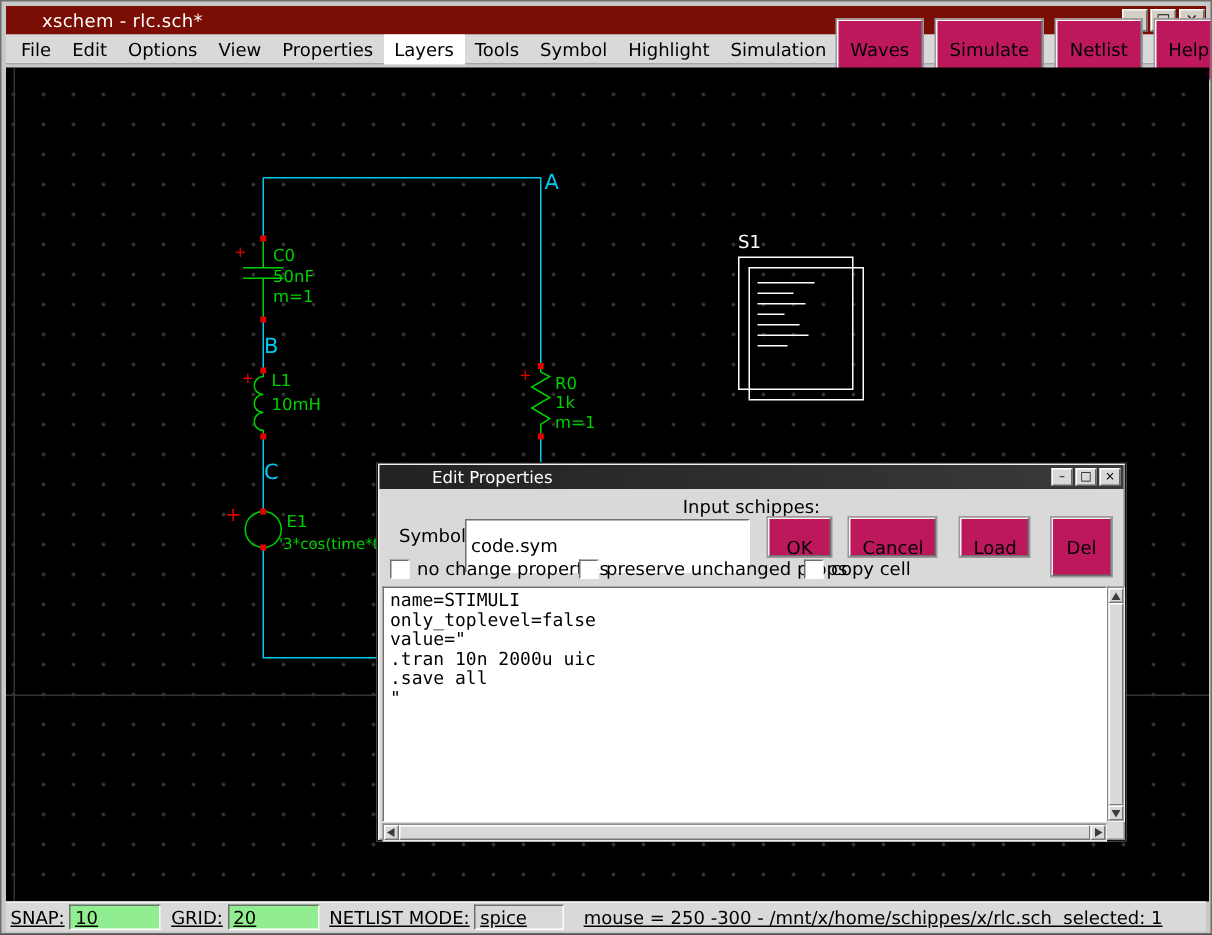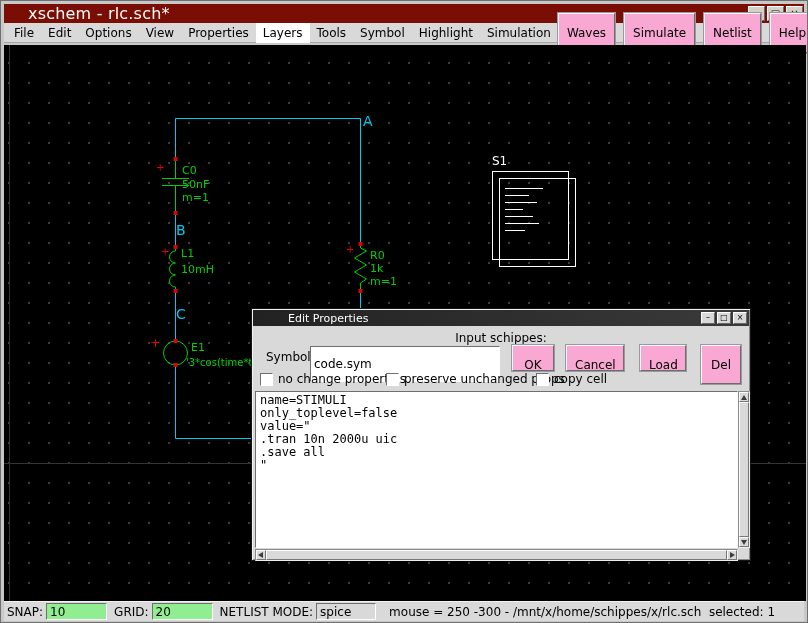--- a/index.html
+++ b/index.html
@@ -1,30 +1,30 @@
 <!DOCTYPE html>
 <html><head>
 <meta charset="utf-8">
 <style>
   html,body{margin:0;padding:0;}
   body{width:808px;height:623px;font-family:"DejaVu Sans","Liberation Sans",sans-serif;font-size:12px;color:#000;background:#444;}
   .window{position:relative;width:808px;height:623px;background:#c8c8c8;border:1px solid #6f6f6f;box-sizing:border-box;overflow:hidden;}
 
   
   .titlebar{position:absolute;left:3px;top:3px;right:3px;height:19px;background:#7b0e04;color:#fff;display:flex;align-items:center;padding-left:24px;box-sizing:border-box;}
-  .titlebar .title{font-size:16px;letter-spacing:.2px;}
+  .titlebar .title{font-size:12px;letter-spacing:.2px;}
   .win-controls{margin-left:auto;display:flex;gap:2px;padding-right:1px;}
   .win-btn{width:17px;height:15px;background:#d4d0c8;border:1px solid;border-color:#ffffff #6b6b6b #6b6b6b #ffffff;font-size:10px;line-height:13px;text-align:center;color:#111;box-sizing:border-box;cursor:default;}
 
   
   .menubar{position:absolute;left:3px;top:22px;right:3px;height:20px;background:#d9d9d9;display:flex;align-items:center;padding:0 3px;box-sizing:border-box;border-bottom:1px solid #a6a6a6;}
   .menu-item{padding:3px 7px;cursor:default;}
   .menu-item.hl{background:#ffffff;}
   .mb-buttons{margin-left:auto;display:flex;gap:9px;padding-right:3px;}
-  .tk-btn{background:#f9a8d4;border:1px solid;border-color:#f6f6f6 #6d6d6d #6d6d6d #f6f6f6;outline:1px solid #9a9a9a;outline-offset:0;padding:12px 8px;font-size:12px;font-family:inherit;cursor:default;}
+  .tk-btn{background:#be185d;border:1px solid;border-color:#f6f6f6 #6d6d6d #6d6d6d #f6f6f6;outline:1px solid #9a9a9a;outline-offset:0;padding:12px 8px;font-size:12px;font-family:inherit;cursor:default;}
 
   
   .canvas{position:absolute;left:3px;top:44px;width:802px;height:556px;background-color:#000;overflow:hidden;
     background-image:radial-gradient(circle,#3c3c3c 1px,transparent 1.2px);
     background-size:20px 20px;background-position:-5px 8px;}
   .axis-v{position:absolute;left:5px;top:0;width:1px;height:100%;background:#343434;}
   .axis-h{position:absolute;left:0;top:418px;width:100%;height:1px;background:#343434;}
   svg.schem{position:absolute;left:0;top:0;}
   svg text{font-family:"DejaVu Sans","Liberation Sans",sans-serif;}
 
@@ -50,21 +50,21 @@
   .hscroll{position:absolute;left:3px;top:240px;width:483px;height:12px;background:#bcbcbc;border:1px solid;border-color:#8a8a8a #eeeeee #eeeeee #8a8a8a;display:flex;flex-direction:row;box-sizing:border-box;}
   .sb-btn{flex:none;width:10px;height:10px;background:#d9d9d9;border:1px solid;border-color:#ffffff #777 #777 #ffffff;position:relative;box-sizing:border-box;}
   .sb-thumb{flex:1;background:#d9d9d9;border:1px solid;border-color:#ffffff #777 #777 #ffffff;box-sizing:border-box;}
   .tri{position:absolute;width:0;height:0;}
   .tri.up{left:1px;top:2px;border-left:3px solid transparent;border-right:3px solid transparent;border-bottom:5px solid #3c3c3c;}
   .tri.down{left:1px;top:2px;border-left:3px solid transparent;border-right:3px solid transparent;border-top:5px solid #3c3c3c;}
   .tri.left{left:1px;top:1px;border-top:3px solid transparent;border-bottom:3px solid transparent;border-right:5px solid #3c3c3c;}
   .tri.right{left:2px;top:1px;border-top:3px solid transparent;border-bottom:3px solid transparent;border-left:5px solid #3c3c3c;}
 
   
-  .statusbar{position:absolute;left:3px;top:600px;right:3px;height:20px;background:#d9d9d9;display:flex;align-items:center;padding:0 3px;box-sizing:border-box;border-top:1px solid #f2f2f2;}
+  .statusbar{position:absolute;left:3px;top:600px;right:3px;height:20px;background:#d9d9d9;display:flex;align-items:center;padding:0 3px;box-sizing:border-box;border-top:1px solid #f2f2f2;text-decoration:underline;}
   .sb-label{margin-right:3px;}
   .sb-entry{height:17px;display:flex;align-items:center;padding:0 3px;margin-right:7px;border:1px solid;border-color:#6f6f6f #ffffff #ffffff #6f6f6f;box-sizing:border-box;}
   .sb-green{background:#90ee90;width:61px;}
   .sb-mode{background:#d9d9d9;width:60px;margin-right:13px;}
   .sb-info{white-space:pre;}
 </style>
 </head>
 <body>
 
 <div class="window">

